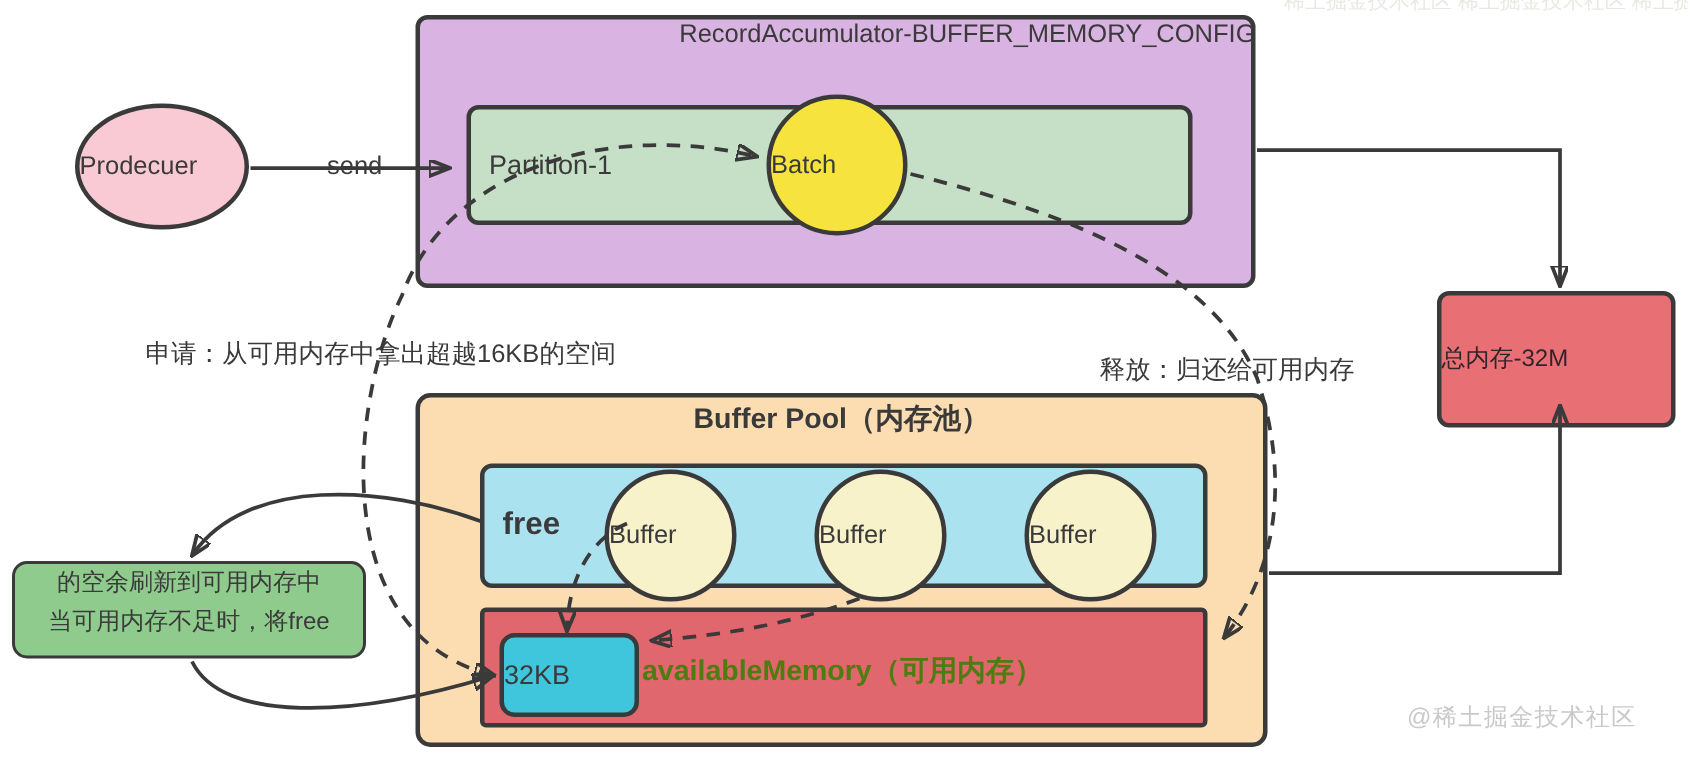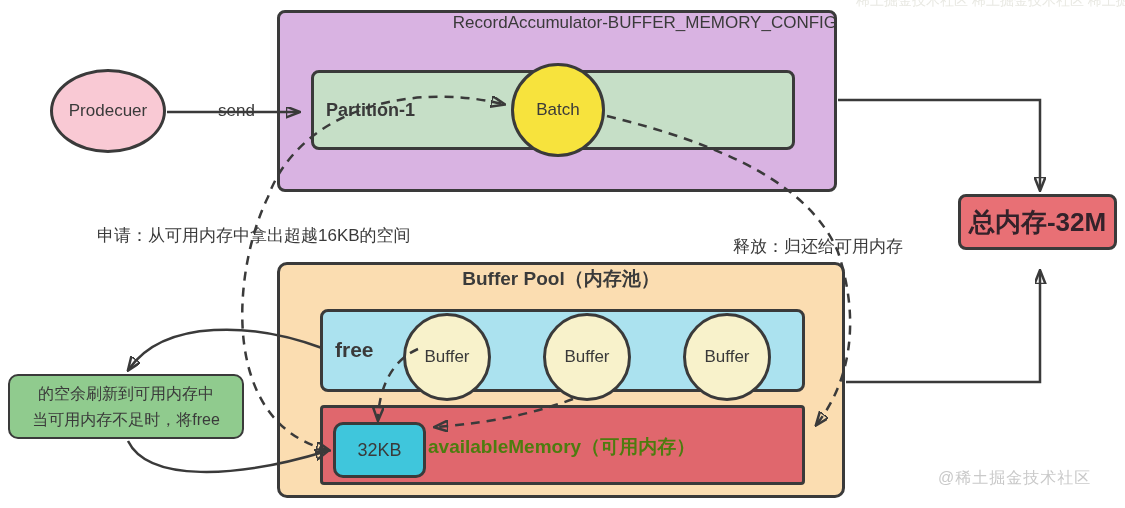--- a/index.html
+++ b/index.html
@@ -2,38 +2,38 @@
 <html style="--purple: #d9b3e2; --green: #c6dfc7; --yellow: #f7e33d; --pink: #f9c9d4; --orange: #fbddb1; --cyan: #abe2ef; --cream: #f8f2cb; --red: #e0676d; --teal: #3fc6dc; --totalred: #e87075; --notegreen: #90cb8e; --border: #3a3a3a; --text: #3a3a3a; --watermark: #c9c9c9;"><head>
 <meta charset="utf-8">
 <style>
   html,body{margin:0;padding:0;background:#ffffff;}
   body{width:1125px;height:508px;position:relative;overflow:hidden;
        font-family:"Liberation Sans","DejaVu Sans",sans-serif;color:var(--text,#3a3a3a);}
   .abs{position:absolute;box-sizing:border-box;}
   .box{border:3px solid var(--border);}
   .rounded8{border-radius:8px;}
   .rounded10{border-radius:10px;}
-  .center{display:flex;align-items:center;justify-content:center;}
+  .center{display:flex;align-items:center;}
 
   #producer{left:50px;top:69px;width:116px;height:84px;border-radius:50%;
             background:var(--pink);font-size:17px;}
   #send-label{left:216px;top:101px;font-size:17px;background:#fff;padding:0 2px;z-index:3;}
 
   #accumulator{left:277px;top:10px;width:560px;height:182px;background:var(--purple);}
   #accumulator-title{left:277px;top:13px;width:560px;text-align:right;font-size:17px;}
   #partition{left:311px;top:70px;width:484px;height:80px;background:var(--green);
-             display:flex;align-items:center;padding-left:12px;font-size:18px;font-weight:bold;}
+             display:flex;align-items:center;padding-left:12px;font-size:18px;}
   #batch{left:511px;top:63px;width:94px;height:94px;border-radius:50%;
          background:var(--yellow);font-size:17px;z-index:2;}
 
   #request-note{left:97px;top:224px;font-size:17px;}
   #release-note{left:733px;top:218px;font-size:17px;margin-top:17px;}
 
-  #total-memory{left:958px;top:194px;width:159px;height:56px;background:var(--totalred);
-                font-size:26px;font-weight:bold;color:#33222a;}
+  #total-memory{left:958px;top:194px;width:159px;height:91px;background:var(--totalred);
+                font-size:16px;font-weight:normal;color:#33222a;}
 
   #buffer-pool{left:277px;top:262px;width:568px;height:236px;background:var(--orange);}
   #buffer-pool-title{left:277px;top:266px;width:568px;text-align:center;
                      font-size:19px;font-weight:bold;}
   #free-box{left:320px;top:309px;width:485px;height:83px;background:var(--cyan);}
   #free-label{left:335px;top:338px;font-size:21px;font-weight:bold;}
   .buffer-circle{width:88px;height:88px;border-radius:50%;background:var(--cream);
                  font-size:17px;z-index:2;top:313px;}
   #buffer-1{left:403px;} #buffer-2{left:543px;} #buffer-3{left:683px;}
 

